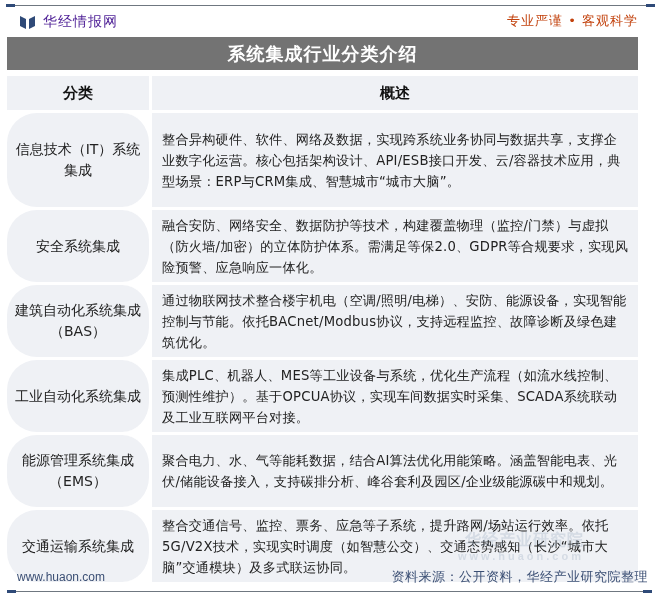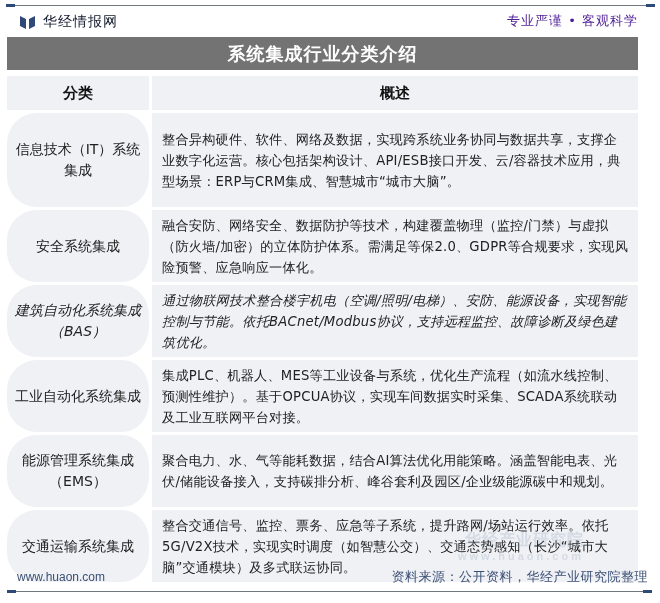--- a/index.html
+++ b/index.html
@@ -4,22 +4,22 @@
 <style>
   html, body { margin:0; padding:0; }
   body { width:660px; height:603px; background:#ffffff; position:relative; overflow:hidden;
          font-family:"DejaVu Sans", "Liberation Sans", sans-serif; color:#222; }
   .topline { position:absolute; left:6px; top:5px; width:645px; height:1px; background:#6f7780; }
   .topline::before { content:""; position:absolute; left:0; top:-1px; width:9px; height:3px; background:#2f4a78; }
   .topline::after { content:""; position:absolute; right:-4px; top:-1px; width:9px; height:3px; background:#2f4a78; }
   .brand { position:absolute; left:20px; top:12px; height:20px; display:flex; align-items:center; gap:8px; }
   .logo { width:15px; height:13px; position:relative; }
   .logo svg { display:block; }
-  .brand-name { font-size:14px; color:#0f172a; letter-spacing:1px; }
-  .slogan { position:absolute; right:22px; top:12px; font-size:13px; color:#4c1d95; letter-spacing:1px; }
+  .brand-name { font-size:14px; color:#4c1d95; letter-spacing:1px; }
+  .slogan { position:absolute; right:22px; top:12px; font-size:13px; color:#c2410c; letter-spacing:1px; }
   .title-bar { position:absolute; left:7px; top:37px; width:631px; height:33px; background:#737373;
                display:flex; align-items:center; justify-content:center; }
   .title-text { color:#ffffff; font-size:18px; font-weight:bold; letter-spacing:1px; }
   table.grid { position:absolute; left:7px; top:73px; width:631px; border-collapse:separate; border-spacing:0 3px; }
   table.grid td, table.grid th { background:#eff1f5; padding:0; vertical-align:middle; }
   table.grid th { height:34px; font-size:15px; font-weight:bold; color:#111; text-align:center; }
   table.grid .c1 { width:134px; text-align:center; font-size:14px; color:#222; line-height:21px; padding:0 4px; border-right:3px solid #ffffff;border-radius:30px; }
   table.grid .c2 { text-align:left; font-size:13.2px; color:#222; line-height:21px; padding:2px 8px 2px 10px; letter-spacing:0.2px; }
   .footer-url { position:absolute; left:17px; top:570px; font-size:12px; color:#3b4f74; font-family:"Liberation Sans", sans-serif; }
   .footer-src { position:absolute; right:12px; top:568px; font-size:13px; color:#3b4f74; letter-spacing:0.5px; }
@@ -58,21 +58,21 @@
   </thead>
   <tbody>
     <tr style="height:94px;">
       <td class="c1">信息技术（IT）系统集成</td>
       <td class="c2">整合异构硬件、软件、网络及数据，实现跨系统业务协同与数据共享，支撑企业数字化运营。核心包括架构设计、API/ESB接口开发、云/容器技术应用，典型场景：ERP与CRM集成、智慧城市“城市大脑”。</td>
     </tr>
     <tr style="height:72px;">
       <td class="c1">安全系统集成</td>
       <td class="c2">融合安防、网络安全、数据防护等技术，构建覆盖物理（监控/门禁）与虚拟（防火墙/加密）的立体防护体系。需满足等保2.0、GDPR等合规要求，实现风险预警、应急响应一体化。</td>
     </tr>
-    <tr style="height:72px;font-style:italic;">
+    <tr style="height:72px;">
       <td class="c1">建筑自动化系统集成（BAS）</td>
       <td class="c2">通过物联网技术整合楼宇机电（空调/照明/电梯）、安防、能源设备，实现智能控制与节能。依托BACnet/Modbus协议，支持远程监控、故障诊断及绿色建筑优化。</td>
     </tr>
     <tr style="height:72px;">
       <td class="c1">工业自动化系统集成</td>
       <td class="c2">集成PLC、机器人、MES等工业设备与系统，优化生产流程（如流水线控制、预测性维护）。基于OPCUA协议，实现车间数据实时采集、SCADA系统联动及工业互联网平台对接。</td>
     </tr>
     <tr style="height:72px;">
       <td class="c1">能源管理系统集成（EMS）</td>
       <td class="c2">聚合电力、水、气等能耗数据，结合AI算法优化用能策略。涵盖智能电表、光伏/储能设备接入，支持碳排分析、峰谷套利及园区/企业级能源碳中和规划。</td>

